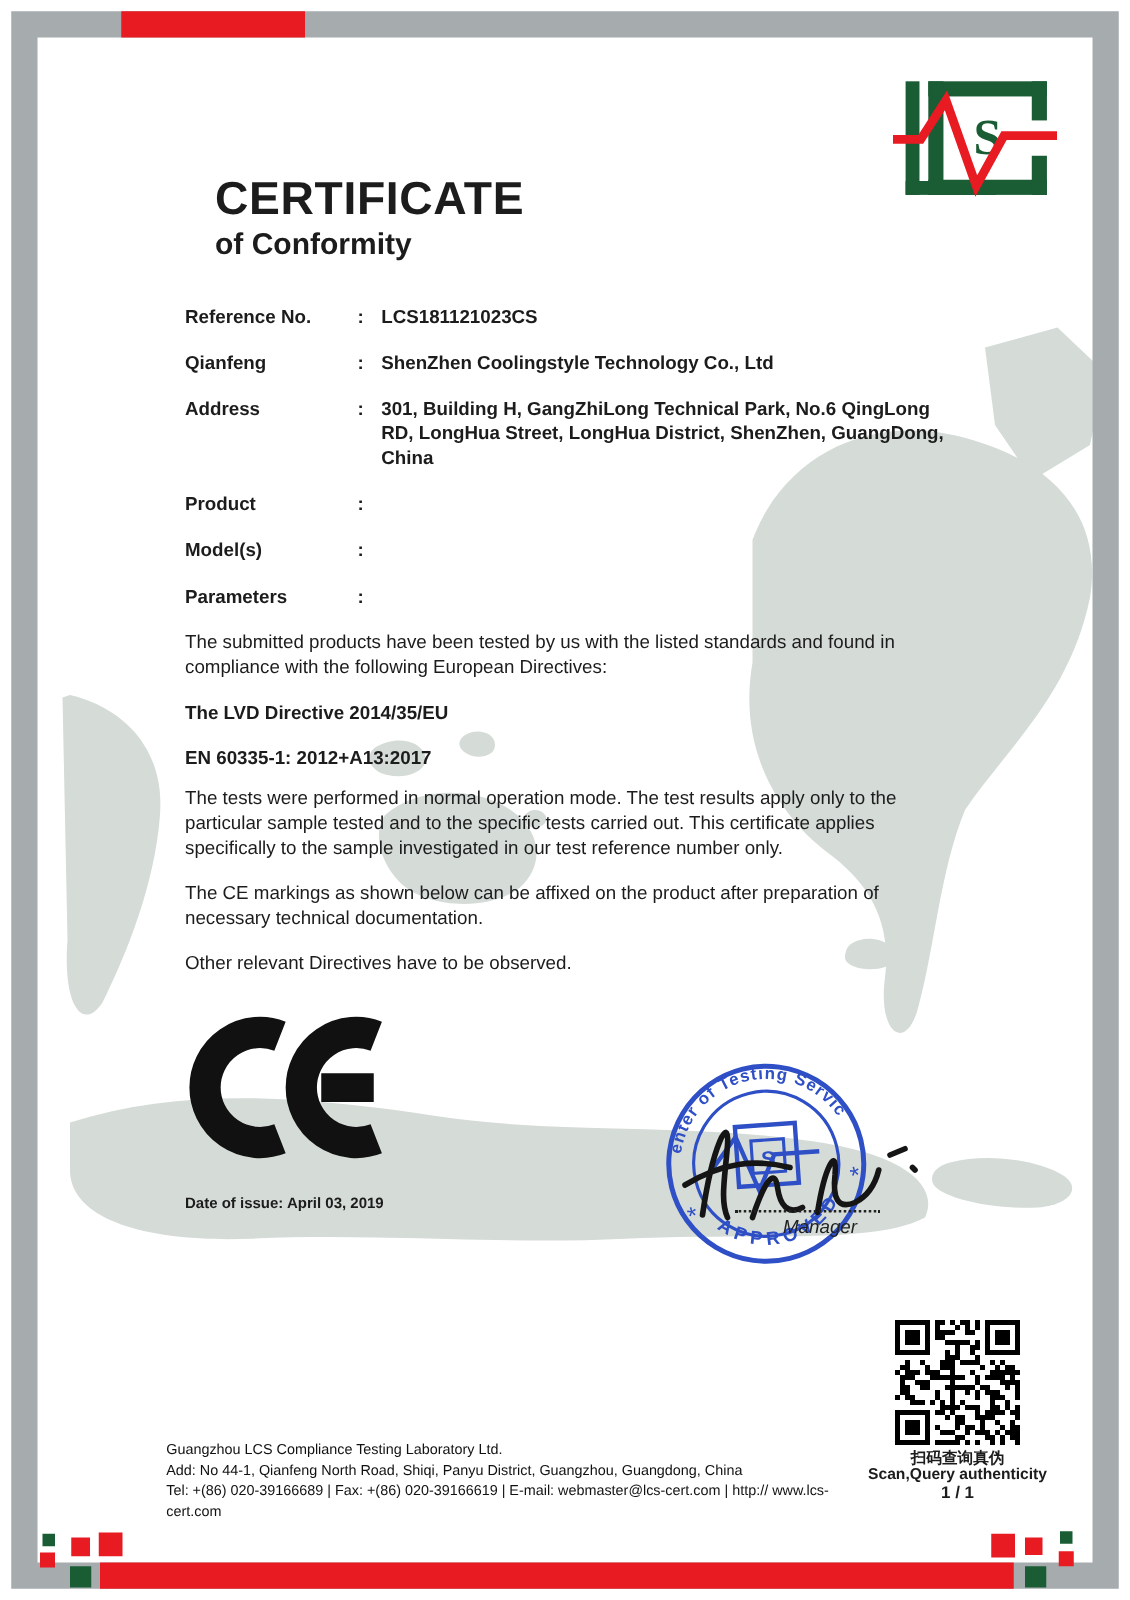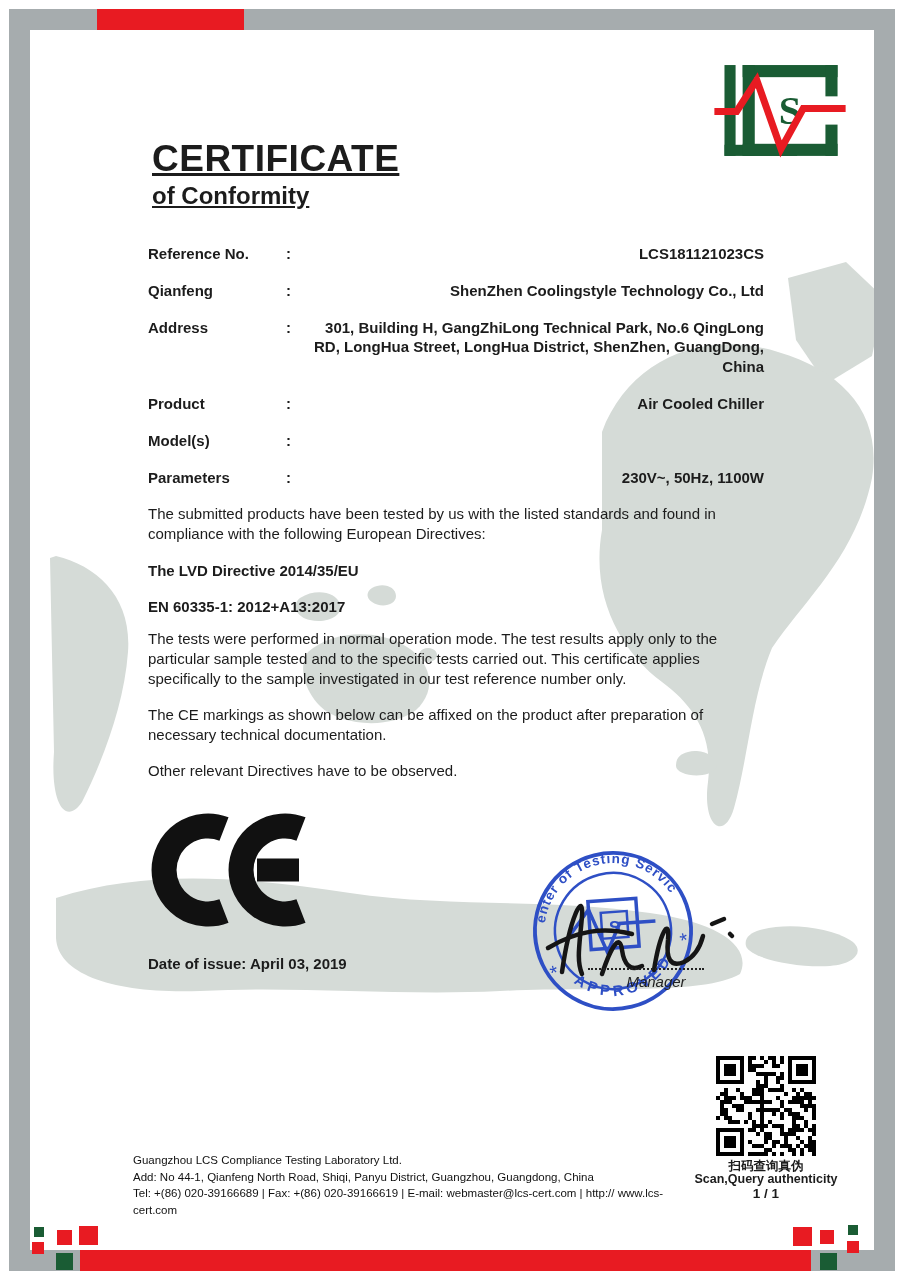--- a/index.html
+++ b/index.html
@@ -8,33 +8,33 @@
   
   .frame{position:absolute;left:9px;top:9px;width:886px;height:1262px;
          border:21px solid #a6acae;box-sizing:border-box;z-index:4;pointer-events:none;}
   .bar{position:absolute;z-index:5;}
   .sq{position:absolute;z-index:6;}
   
   .map{position:absolute;left:0;top:0;z-index:1;}
   
   .content{position:absolute;z-index:3;}
   .logo{left:714px;top:60px;width:132px;height:106px;}
-  .titleblock{left:152px;top:140px;width:420px;text-decoration:underline;}
+  .titleblock{left:172px;top:140px;width:420px;}
   .title-main{font-size:37px;font-weight:bold;letter-spacing:.5px;line-height:1.05;}
   .title-sub{font-size:24px;font-weight:bold;margin-top:3px;}
   .fieldsbody{left:148px;top:244px;width:616px;}
   .frow{display:flex;margin-bottom:17px;font-size:15px;font-weight:bold;line-height:1.32;}
   .flabel{width:138px;flex:none;}
   .fcolon{width:19px;flex:none;}
-  .fvalue{flex:1;text-align:right;}
+  .fvalue{flex:1;}
   .para{font-size:15px;line-height:1.34;margin:0 0 16px 0;}
   .bold{font-weight:bold;}
   .std{margin-bottom:12px;}
   .ce{left:141px;top:808px;width:165px;height:125px;}
-  .dateline{left:148px;top:955px;font-size:15px;font-weight:bold;}
+  .dateline{left:148px;top:955px;font-size:12px;font-weight:bold;}
   .stampsvg{left:518px;top:836px;width:190px;height:190px;}
   .signsvg{left:540px;top:872px;width:205px;height:118px;}
   .sigline{left:588px;top:968px;width:116px;border-bottom:2px dotted #222;height:0;}
   .managertxt{left:596px;top:973px;width:120px;text-align:center;font-size:15px;color:#222;font-style:italic;}
   .qr{left:716px;top:1056px;width:100px;height:100px;}
   .qrcap-cn{left:700px;top:1158px;width:132px;text-align:center;font-weight:bold;font-size:12.5px;}
   .qrcap-en{left:686px;top:1172px;width:160px;text-align:center;font-weight:bold;font-size:12.5px;}
   .pagenum{left:716px;top:1186px;width:100px;text-align:center;font-weight:bold;font-size:13.5px;}
   .footer{left:133px;top:1152px;width:560px;font-size:11.5px;line-height:1.45;color:#111;}
 </style>
@@ -90,30 +90,28 @@
       <span class="fvalue">ShenZhen Coolingstyle Technology Co., Ltd</span>
     </div>
     <div class="frow">
       <span class="flabel">Address</span>
       <span class="fcolon">:</span>
       <span class="fvalue">301, Building H, GangZhiLong Technical Park, No.6 QingLong RD, LongHua Street, LongHua District, ShenZhen, GuangDong, China</span>
     </div>
     <div class="frow">
       <span class="flabel">Product</span>
       <span class="fcolon">:</span>
-      <span class="fvalue">Air Cooled Chiller</span>
     </div>
     <div class="frow">
       <span class="flabel">Model(s)</span>
       <span class="fcolon">:</span>
     </div>
     <div class="frow" style="">
       <span class="flabel">Parameters</span>
       <span class="fcolon">:</span>
-      <span class="fvalue">230V~, 50Hz, 1100W</span>
     </div>
 
     <p class="para">The submitted products have been tested by us with the listed standards and found in compliance with the following European Directives:</p>
     <p class="para bold">The LVD Directive 2014/35/EU</p>
     <p class="para bold std">EN 60335-1: 2012+A13:2017</p>
     <p class="para">The tests were performed in normal operation mode. The test results apply only to the particular sample tested and to the specific tests carried out. This certificate applies specifically to the sample investigated in our test reference number only.</p>
     <p class="para">The CE markings as shown below can be affixed on the product after preparation of necessary technical documentation.</p>
     <p class="para">Other relevant Directives have to be observed.</p>
   </div>
 

